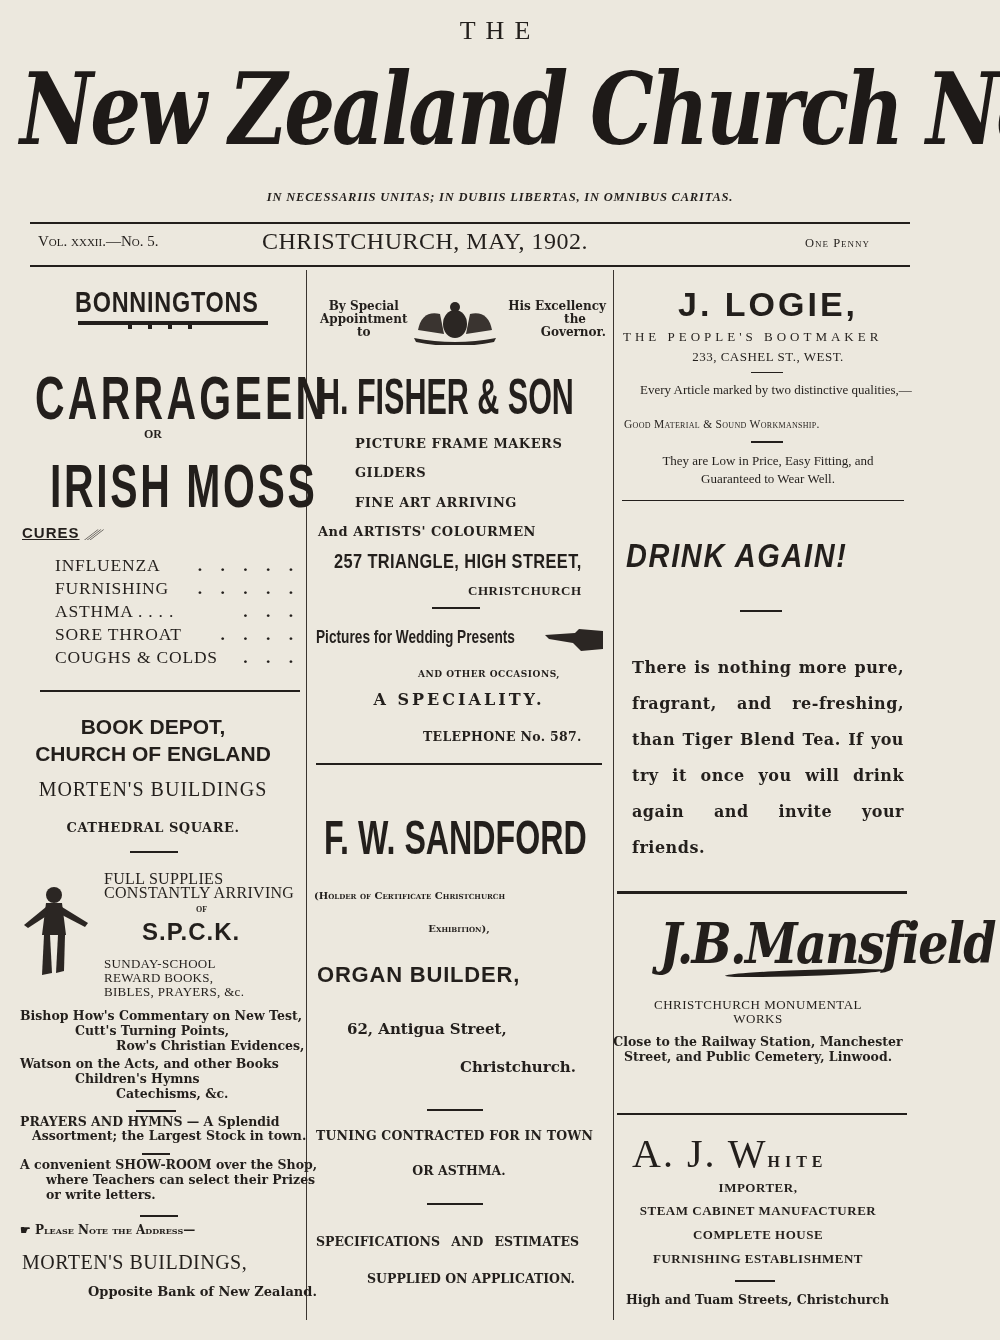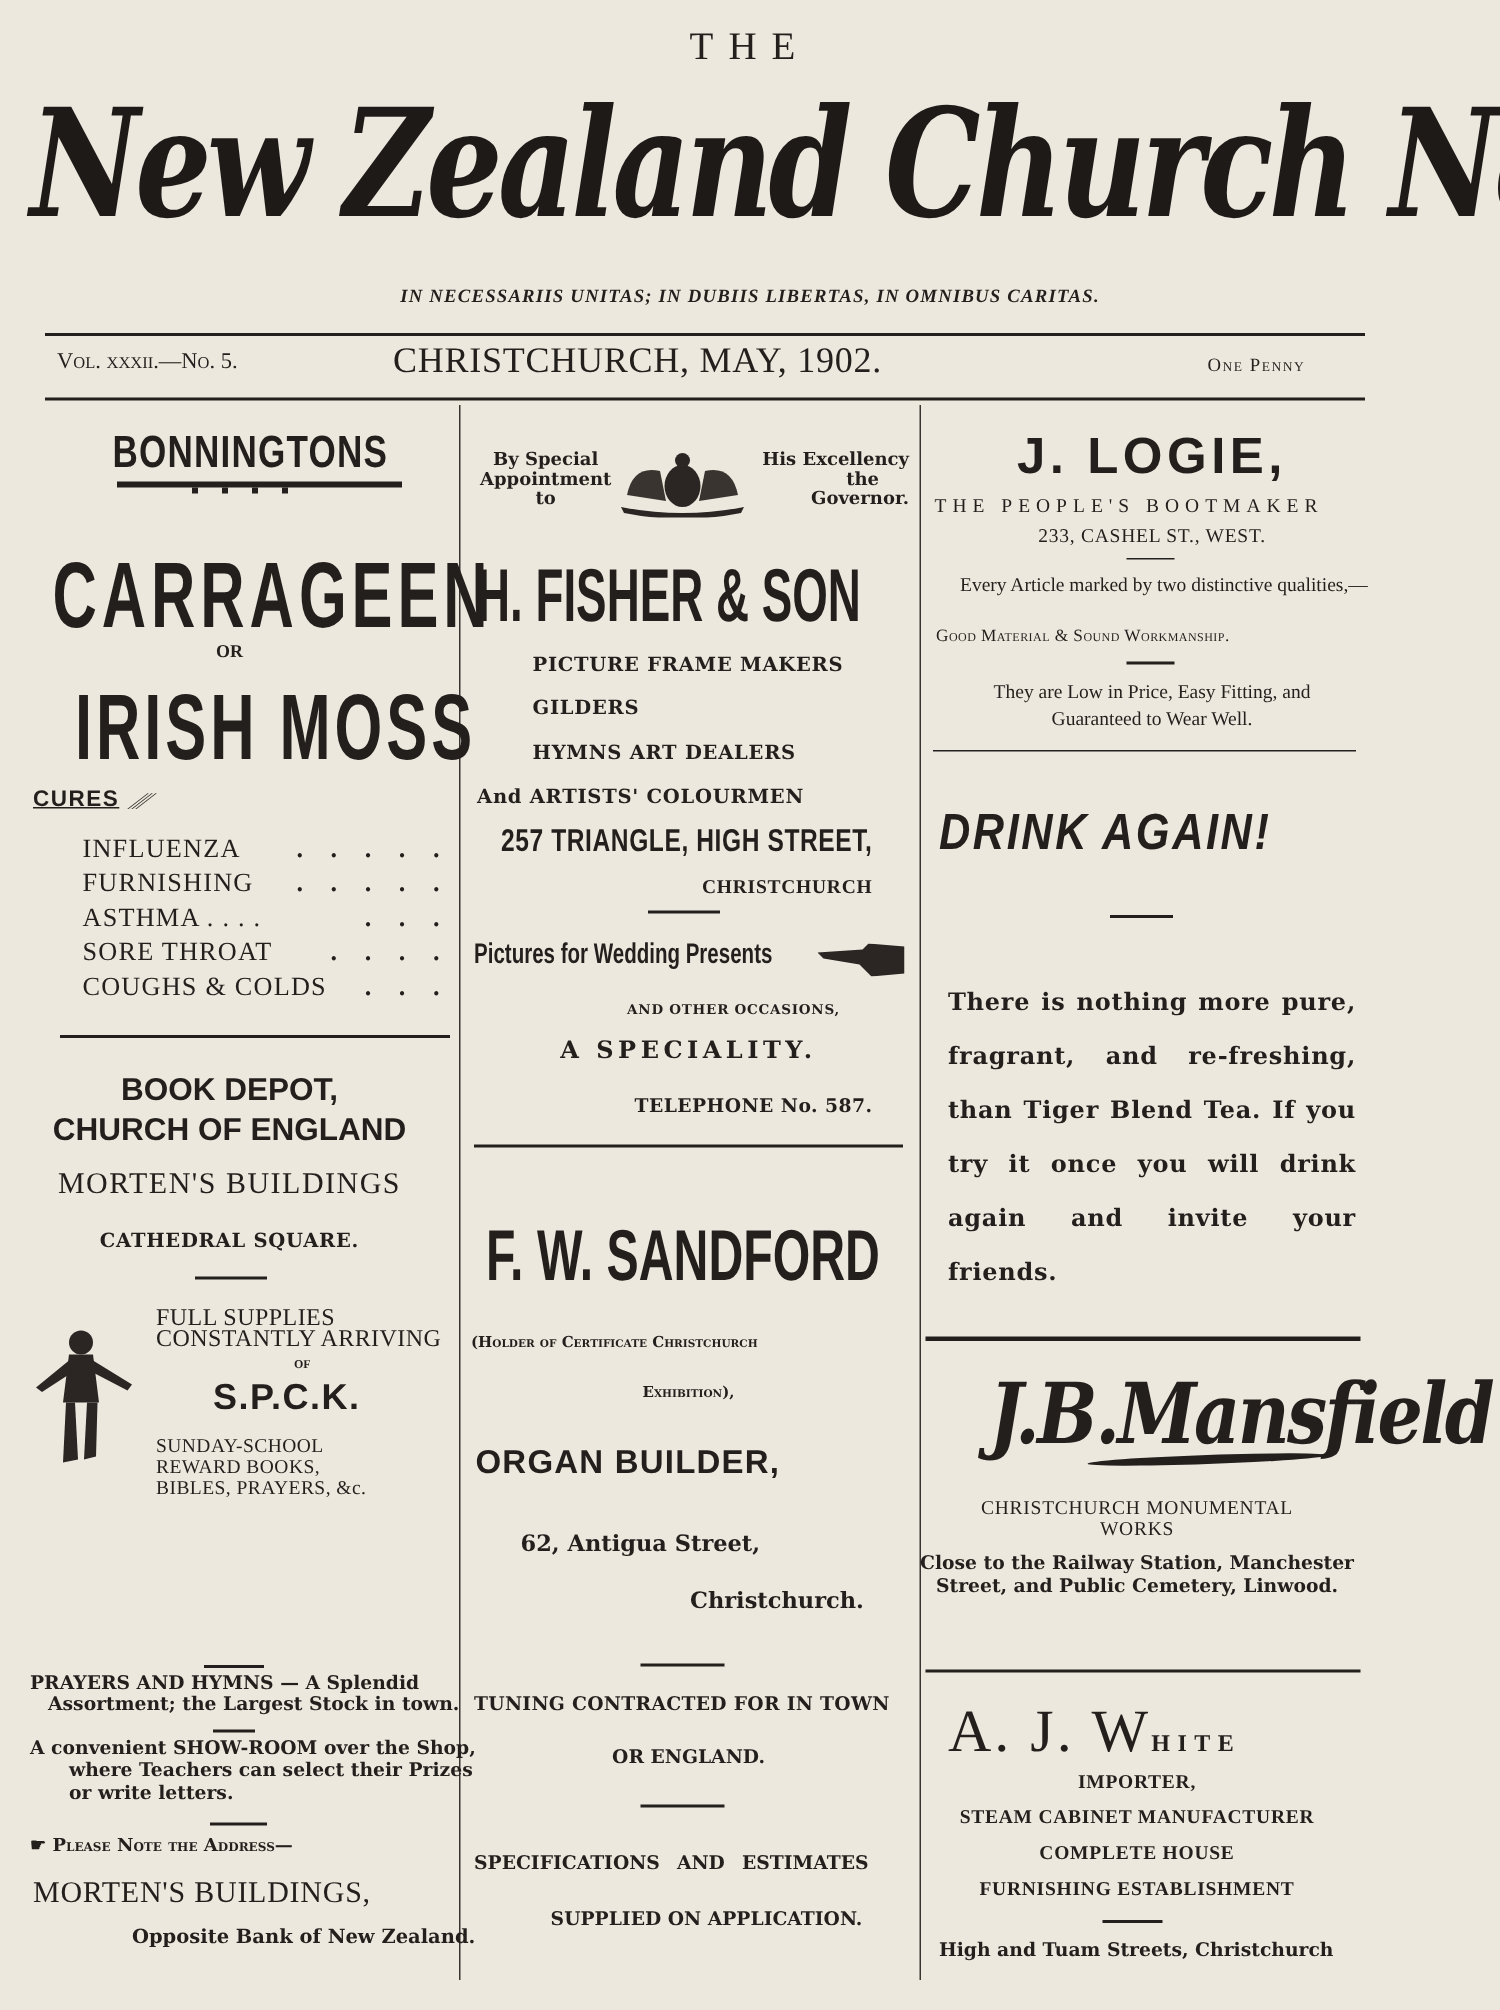--- a/index.html
+++ b/index.html
@@ -185,20 +185,28 @@
     <div>CONSTANTLY ARRIVING</div>
   </div>
   <div class="abs of2">OF</div>
   <div class="abs sans spck">S.P.C.K.</div>
   <div class="abs sunday">
     <div>SUNDAY-SCHOOL</div>
     <div>REWARD BOOKS,</div>
     <div>BIBLES, PRAYERS, &amp;c.</div>
   </div>
 
+  <div class="abs slab books">
+    <div>Bishop How's Commentary on New Test,</div>
+    <div style="padding-left:55px">Cutt's Turning Points,</div>
+    <div style="padding-left:96px">Row's Christian Evidences,</div>
+    <div style="margin-top:3px">Watson on the Acts, and other Books</div>
+    <div style="padding-left:55px">Children's Hymns</div>
+    <div style="padding-left:96px">Catechisms, &amp;c.</div>
+  </div>
   <div class="short" style="left:136px;top:1110px;width:40px"></div>
   <div class="abs slab prayers">
     <div>PRAYERS AND HYMNS — A Splendid</div>
     <div style="padding-left:12px;margin-top:-3px">Assortment; the Largest Stock in town.</div>
   </div>
   <div class="short" style="left:142px;top:1153px;width:28px"></div>
   <div class="abs slab showroom">
     <div>A convenient SHOW-ROOM over the Shop,</div>
     <div style="padding-left:26px">where Teachers can select their Prizes</div>
     <div style="padding-left:26px">or write letters.</div>
@@ -226,21 +234,21 @@
     </svg>
   </div>
   <div class="abs slab hisex">
     <div>His Excellency</div>
     <div style="padding-right:20px">the</div>
     <div>Governor.</div>
   </div>
   <div class="abs cond fisher">H. FISHER &amp; SON</div>
   <div class="fl slab" style="left:355px;top:436px">PICTURE FRAME MAKERS</div>
   <div class="fl slab" style="left:355px;top:465px">GILDERS</div>
-  <div class="fl slab" style="left:355px;top:495px">HYMNS ART DEALERS</div>
+  <div class="fl slab" style="left:355px;top:495px">FINE ART ARRIVING</div>
   <div class="fl slab" style="left:318px;top:524px">And ARTISTS' COLOURMEN</div>
   <div class="abs cond tri">257 TRIANGLE, HIGH STREET,</div>
   <div class="abs cc">CHRISTCHURCH</div>
   <div class="short" style="left:432px;top:607px"></div>
   <div class="abs cond pics">Pictures for Wedding Presents</div>
   <div class="abs hand">
     <svg width="58" height="22" viewBox="0 0 58 22">
         <path d="M0 6 L30 4 L34 0 L58 2 L58 20 L36 22 L28 14 L4 10 Z" fill="#2b2623"></path>
       </svg>
   </div>
@@ -250,21 +258,21 @@
   <div class="hrule" style="left:316px;top:763px;width:286px"></div>
 
   <div class="abs cond sandford">F. W. SANDFORD</div>
   <div class="abs slab holder">(Holder of Certificate Christchurch</div>
   <div class="abs c slab exhib">Exhibition),</div>
   <div class="abs sans organ">ORGAN BUILDER,</div>
   <div class="abs slab antigua">62, Antigua Street,</div>
   <div class="abs slab chch2">Christchurch.</div>
   <div class="short" style="left:427px;top:1109px;width:56px"></div>
   <div class="abs slab tuning">TUNING CONTRACTED FOR IN TOWN</div>
-  <div class="abs c slab country">OR ENGLAND.</div>
+  <div class="abs c slab country">OR ASTHMA.</div>
   <div class="short" style="left:427px;top:1203px;width:56px"></div>
   <div class="abs slab specs">SPECIFICATIONS AND ESTIMATES</div>
   <div class="abs c slab supplied">SUPPLIED ON APPLICATION.</div>
 
   <div class="abs c sans logie">J. LOGIE,</div>
   <div class="abs peoples">THE PEOPLE'S BOOTMAKER</div>
   <div class="abs c cashel">233, CASHEL ST., WEST.</div>
   <div class="short" style="left:751px;top:372px;width:32px;height:1px"></div>
   <div class="abs every">Every Article marked by two distinctive qualities,—</div>
   <div class="abs good">Good Material &amp; Sound Workmanship.</div>

